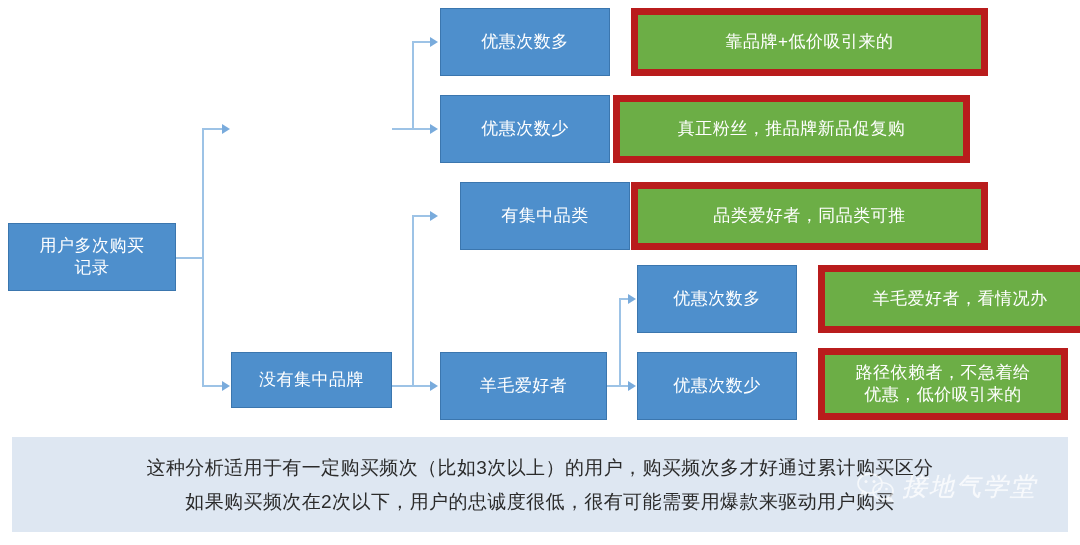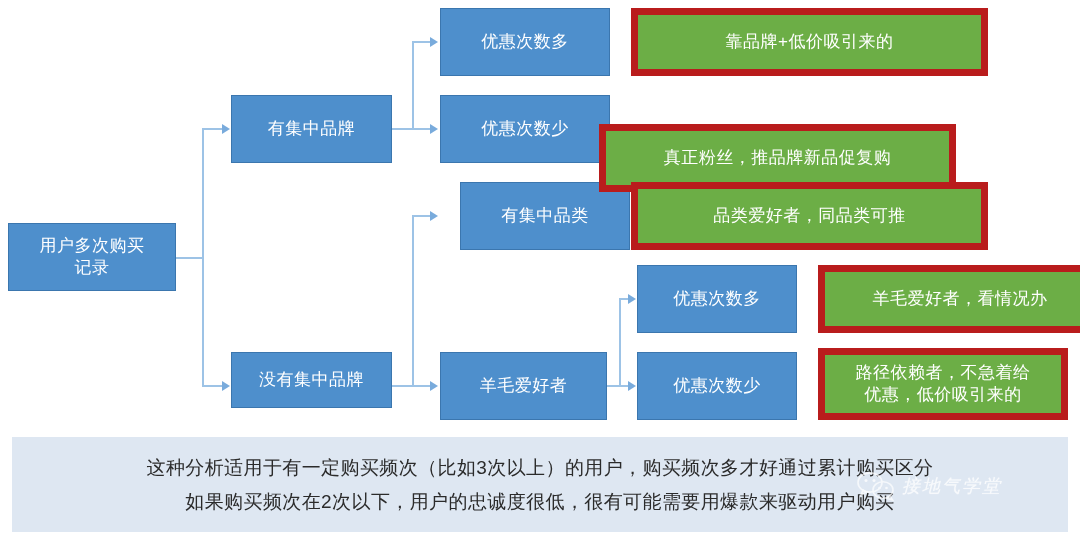--- a/index.html
+++ b/index.html
@@ -86,21 +86,21 @@
     position: absolute;
     left: 856px;
     top: 470px;
     display: flex;
     align-items: center;
     gap: 6px;
     opacity: 0.78;
     pointer-events: none;
   }
   #watermark .wm-text {
-    font-size: 18px;
+    font-size: 25px;
     color: #ffffff;
     font-style: italic;
     letter-spacing: 2px;
     text-shadow: 0 0 1px rgba(255,255,255,0.6);
   }
   #watermark svg { display: block; }
 </style>
 </head>
 <body>
 
@@ -134,23 +134,20 @@
   <div class="conn h" style="left:619px; top:298px; width:12px;"></div>
   <div class="arrow" style="left:628px; top:294px;"></div>
   <div class="conn h" style="left:619px; top:385px; width:12px;"></div>
   <div class="arrow" style="left:628px; top:381px;"></div>
 
   <div class="node blue" style="left:8px; top:223px; width:168px; height:68px;">
     <span class="label">用户多次购买
 记录</span>
   </div>
 
-  <div class="node blue" style="left:231px; top:95px; width:161px; height:68px;">
-    <span class="label">有集中品牌</span>
-  </div>
 
   <div class="node blue" style="left:231px; top:352px; width:161px; height:56px;">
     <span class="label">没有集中品牌</span>
   </div>
 
   <div class="node blue" style="left:440px; top:8px; width:170px; height:68px;">
     <span class="label">优惠次数多</span>
   </div>
 
   <div class="node blue" style="left:440px; top:95px; width:170px; height:68px;">
@@ -170,21 +167,21 @@
   </div>
 
   <div class="node blue" style="left:637px; top:352px; width:160px; height:68px;">
     <span class="label">优惠次数少</span>
   </div>
 
   <div class="node green" style="left:631px; top:8px; width:357px; height:68px;">
     <span class="label">靠品牌+低价吸引来的</span>
   </div>
 
-  <div class="node green" style="left:599px; top:95px; width:357px; height:68px;margin-top:29px;">
+  <div class="node green" style="left:613px; top:95px; width:357px; height:68px;">
     <span class="label">真正粉丝，推品牌新品促复购</span>
   </div>
 
   <div class="node green" style="left:631px; top:182px; width:357px; height:68px;">
     <span class="label">品类爱好者，同品类可推</span>
   </div>
 
   <div class="node green" style="left:818px; top:265px; width:284px; height:68px;">
     <span class="label">羊毛爱好者，看情况办</span>
   </div>

